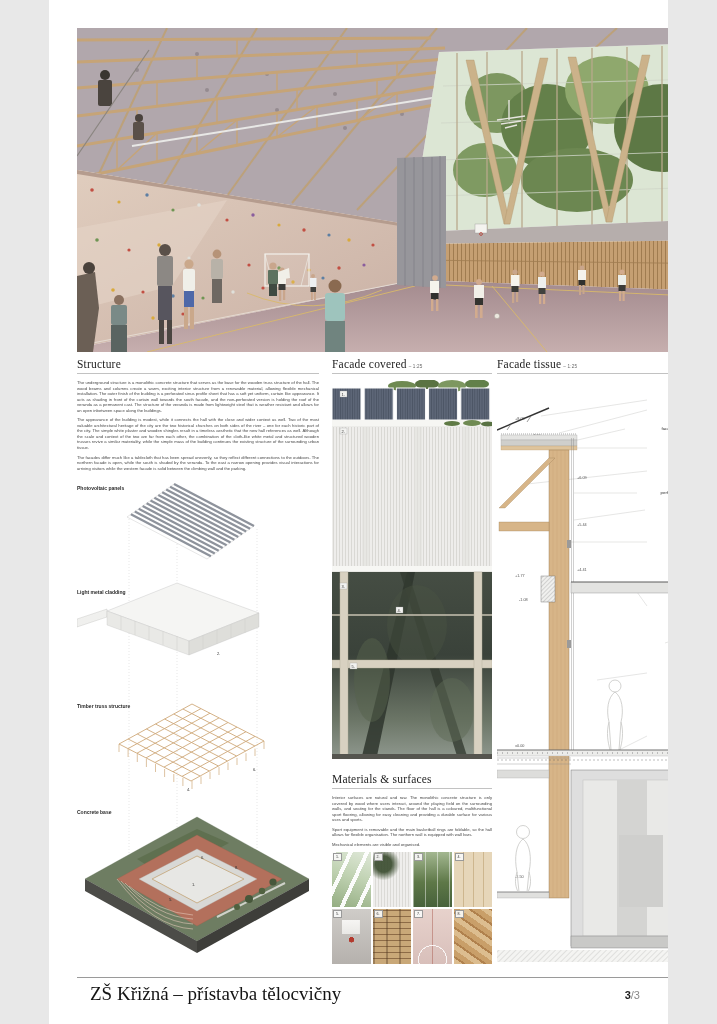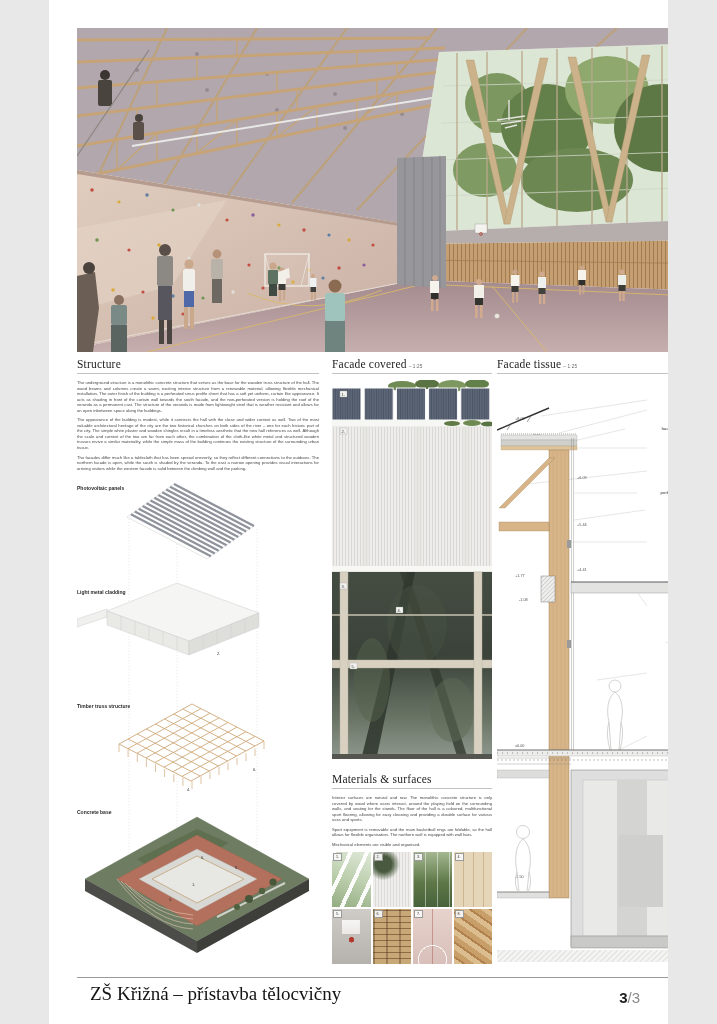--- a/index.html
+++ b/index.html
@@ -44,21 +44,21 @@
       repeating-linear-gradient(90deg,rgba(74,52,30,.35) 0 2px,rgba(0,0,0,0) 2px 13px),
       repeating-linear-gradient(0deg,#c9a878 0 5px,#8d6b46 5px 6px);}
   .m7{background-image:
       radial-gradient(circle at 50% 92%,rgba(0,0,0,0) 0 25%,rgba(255,255,255,.85) 25% 26.5%,rgba(0,0,0,0) 27%),
       linear-gradient(90deg,rgba(0,0,0,0) 0 49%,rgba(166,84,72,.45) 49% 50.5%,rgba(0,0,0,0) 51%),
       linear-gradient(180deg,#e7d2cc,#d8bfba);}
   .m8{background:repeating-linear-gradient(35deg,#dcbd8f 0 5px,#b0814d 5px 7px,#c99f69 7px 12px);}
   
   .footer-rule{left:28px;top:977px;width:661px;border-top:0.75px solid #9a9a9a;}
   .board-title{left:28px;top:983px;font-family:"Liberation Serif",serif;font-size:19px;color:#141414;margin-left:13px;}
-  .page-num{right:28px;top:989px;font-size:15px;color:#8a8a8a;}
+  .page-num{right:28px;top:989px;font-size:11px;color:#8a8a8a;}
   .page-num b{color:#1d1d1d;}
   svg text{font-family:"Liberation Sans",sans-serif;}
   .ann{font-size:4.4px;fill:#333;}
   .lvl{font-size:3.8px;fill:#555;}
   .callout{font-size:4px;fill:#333;}
 </style>
 </head>
 <body>
 
 <div class="board">

